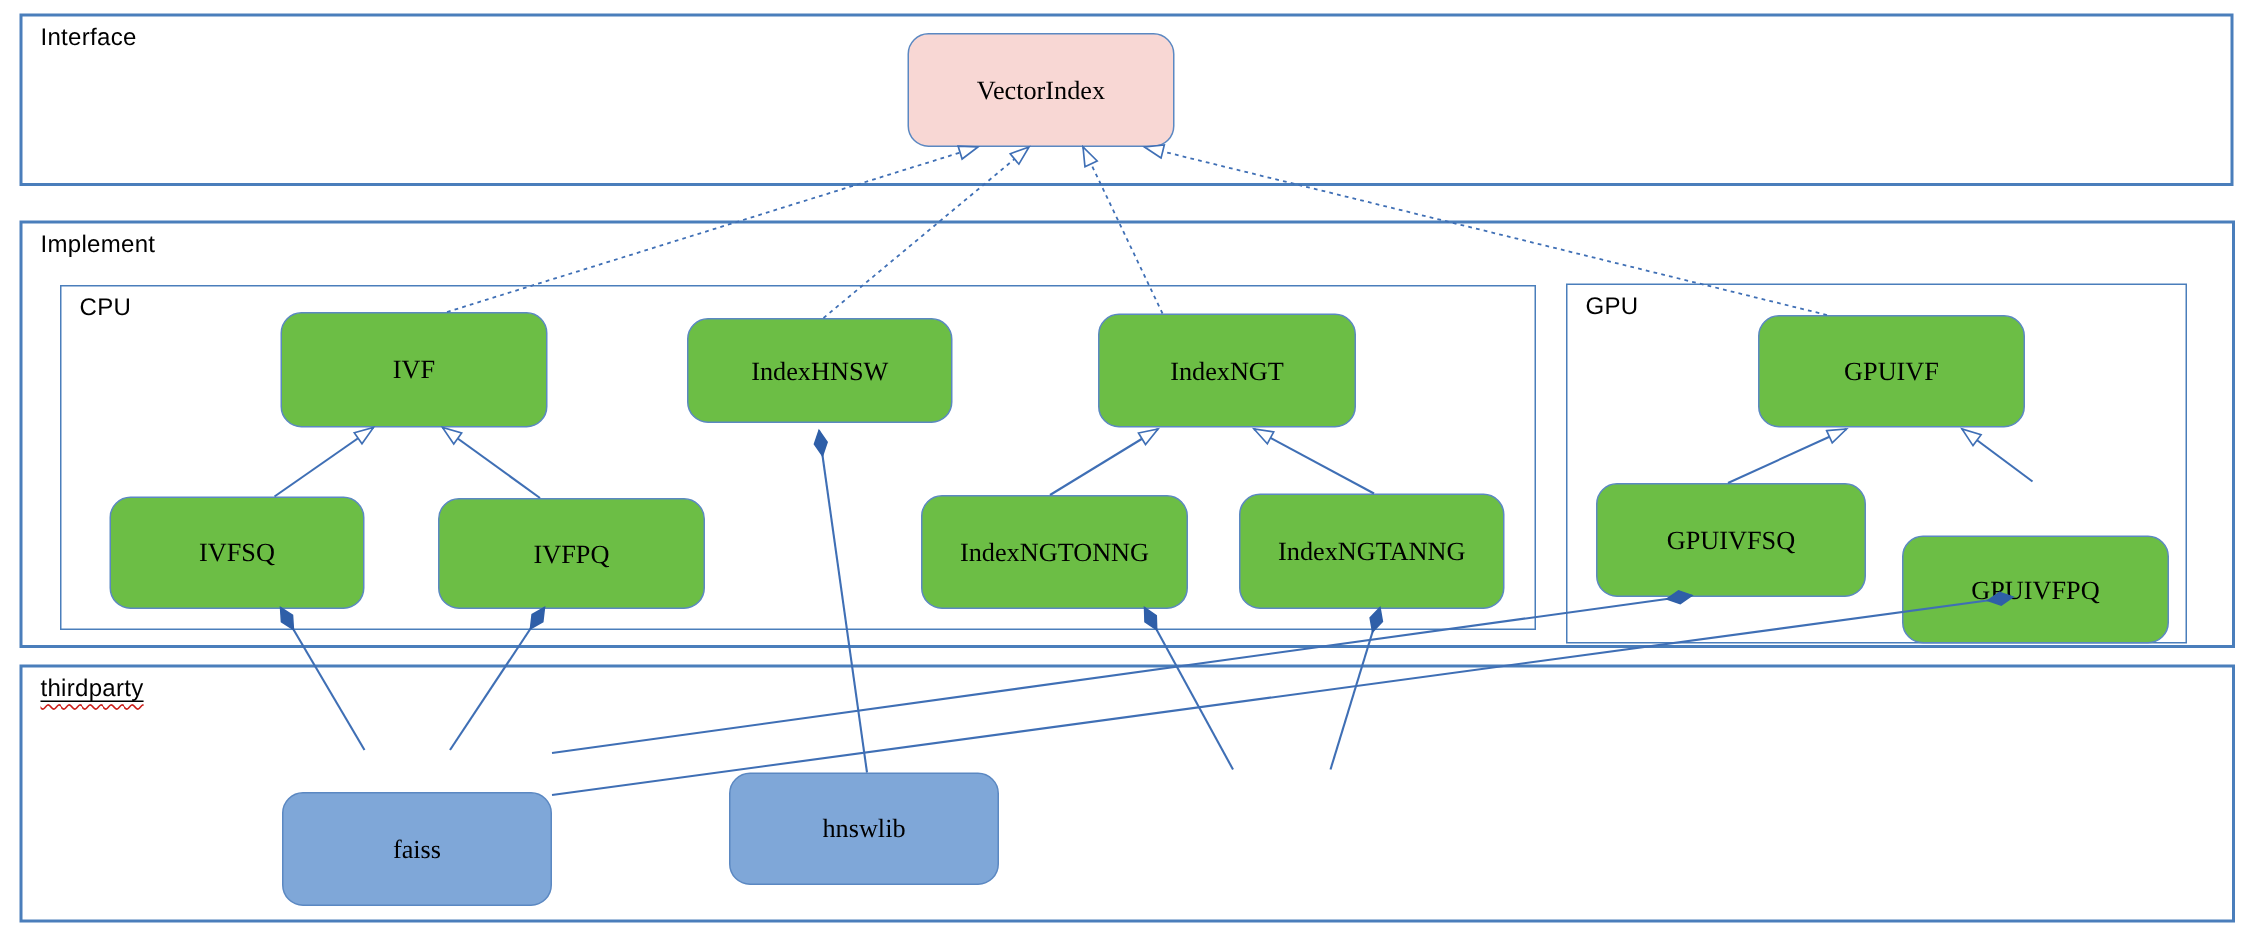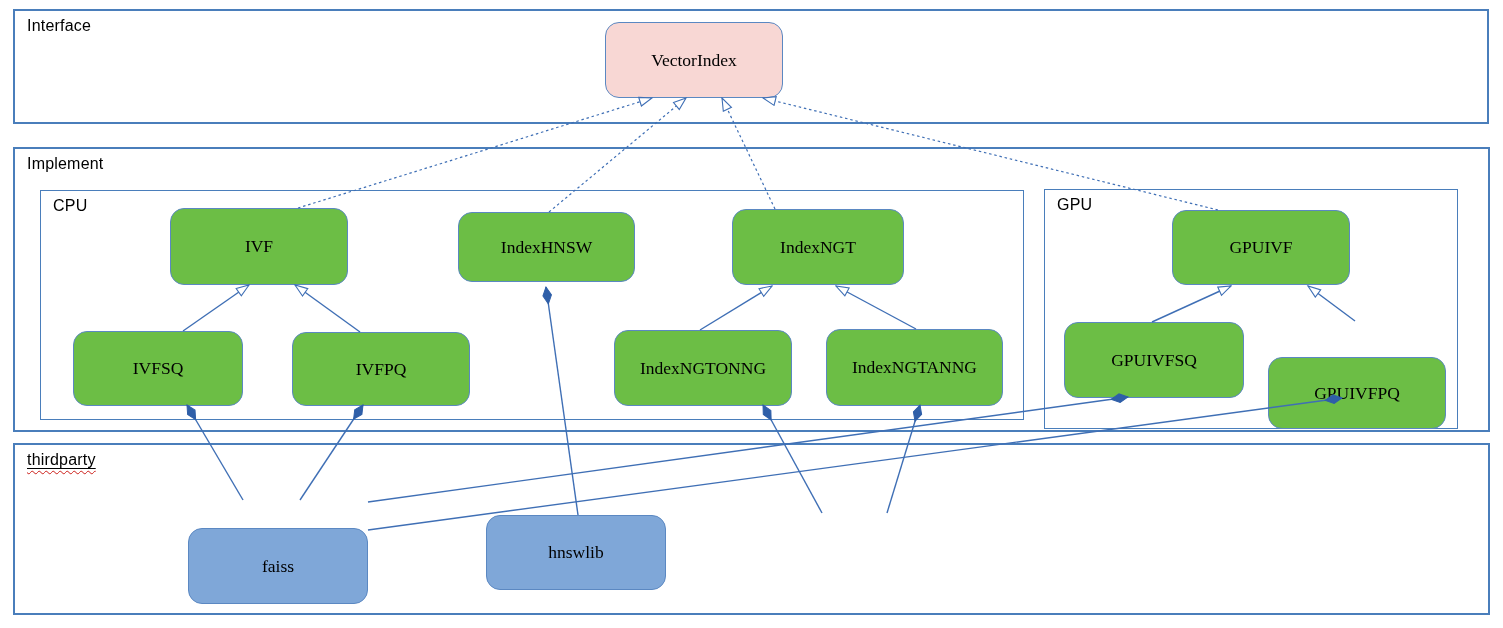--- a/index.html
+++ b/index.html
@@ -69,21 +69,21 @@
   </div>
 
   <div class="container" style="left:13px;top:443px;width:1477px;height:172px;padding-left:48px;">
     <span class="container-label squiggle-wrap"><span class="inner-underline">thirdparty</span></span>
   </div>
 
   <div class="node pink" style="left:605px;top:22px;width:178px;height:76px;">
     <span>VectorIndex</span>
   </div>
 
-  <div class="node green" style="left:170px;top:208px;width:178px;height:77px;">
+  <div class="node green" style="left:187px;top:208px;width:178px;height:77px;">
     <span>IVF</span>
   </div>
 
   <div class="node green" style="left:458px;top:212px;width:177px;height:70px;">
     <span>IndexHNSW</span>
   </div>
 
   <div class="node green" style="left:732px;top:209px;width:172px;height:76px;">
     <span>IndexNGT</span>
   </div>

